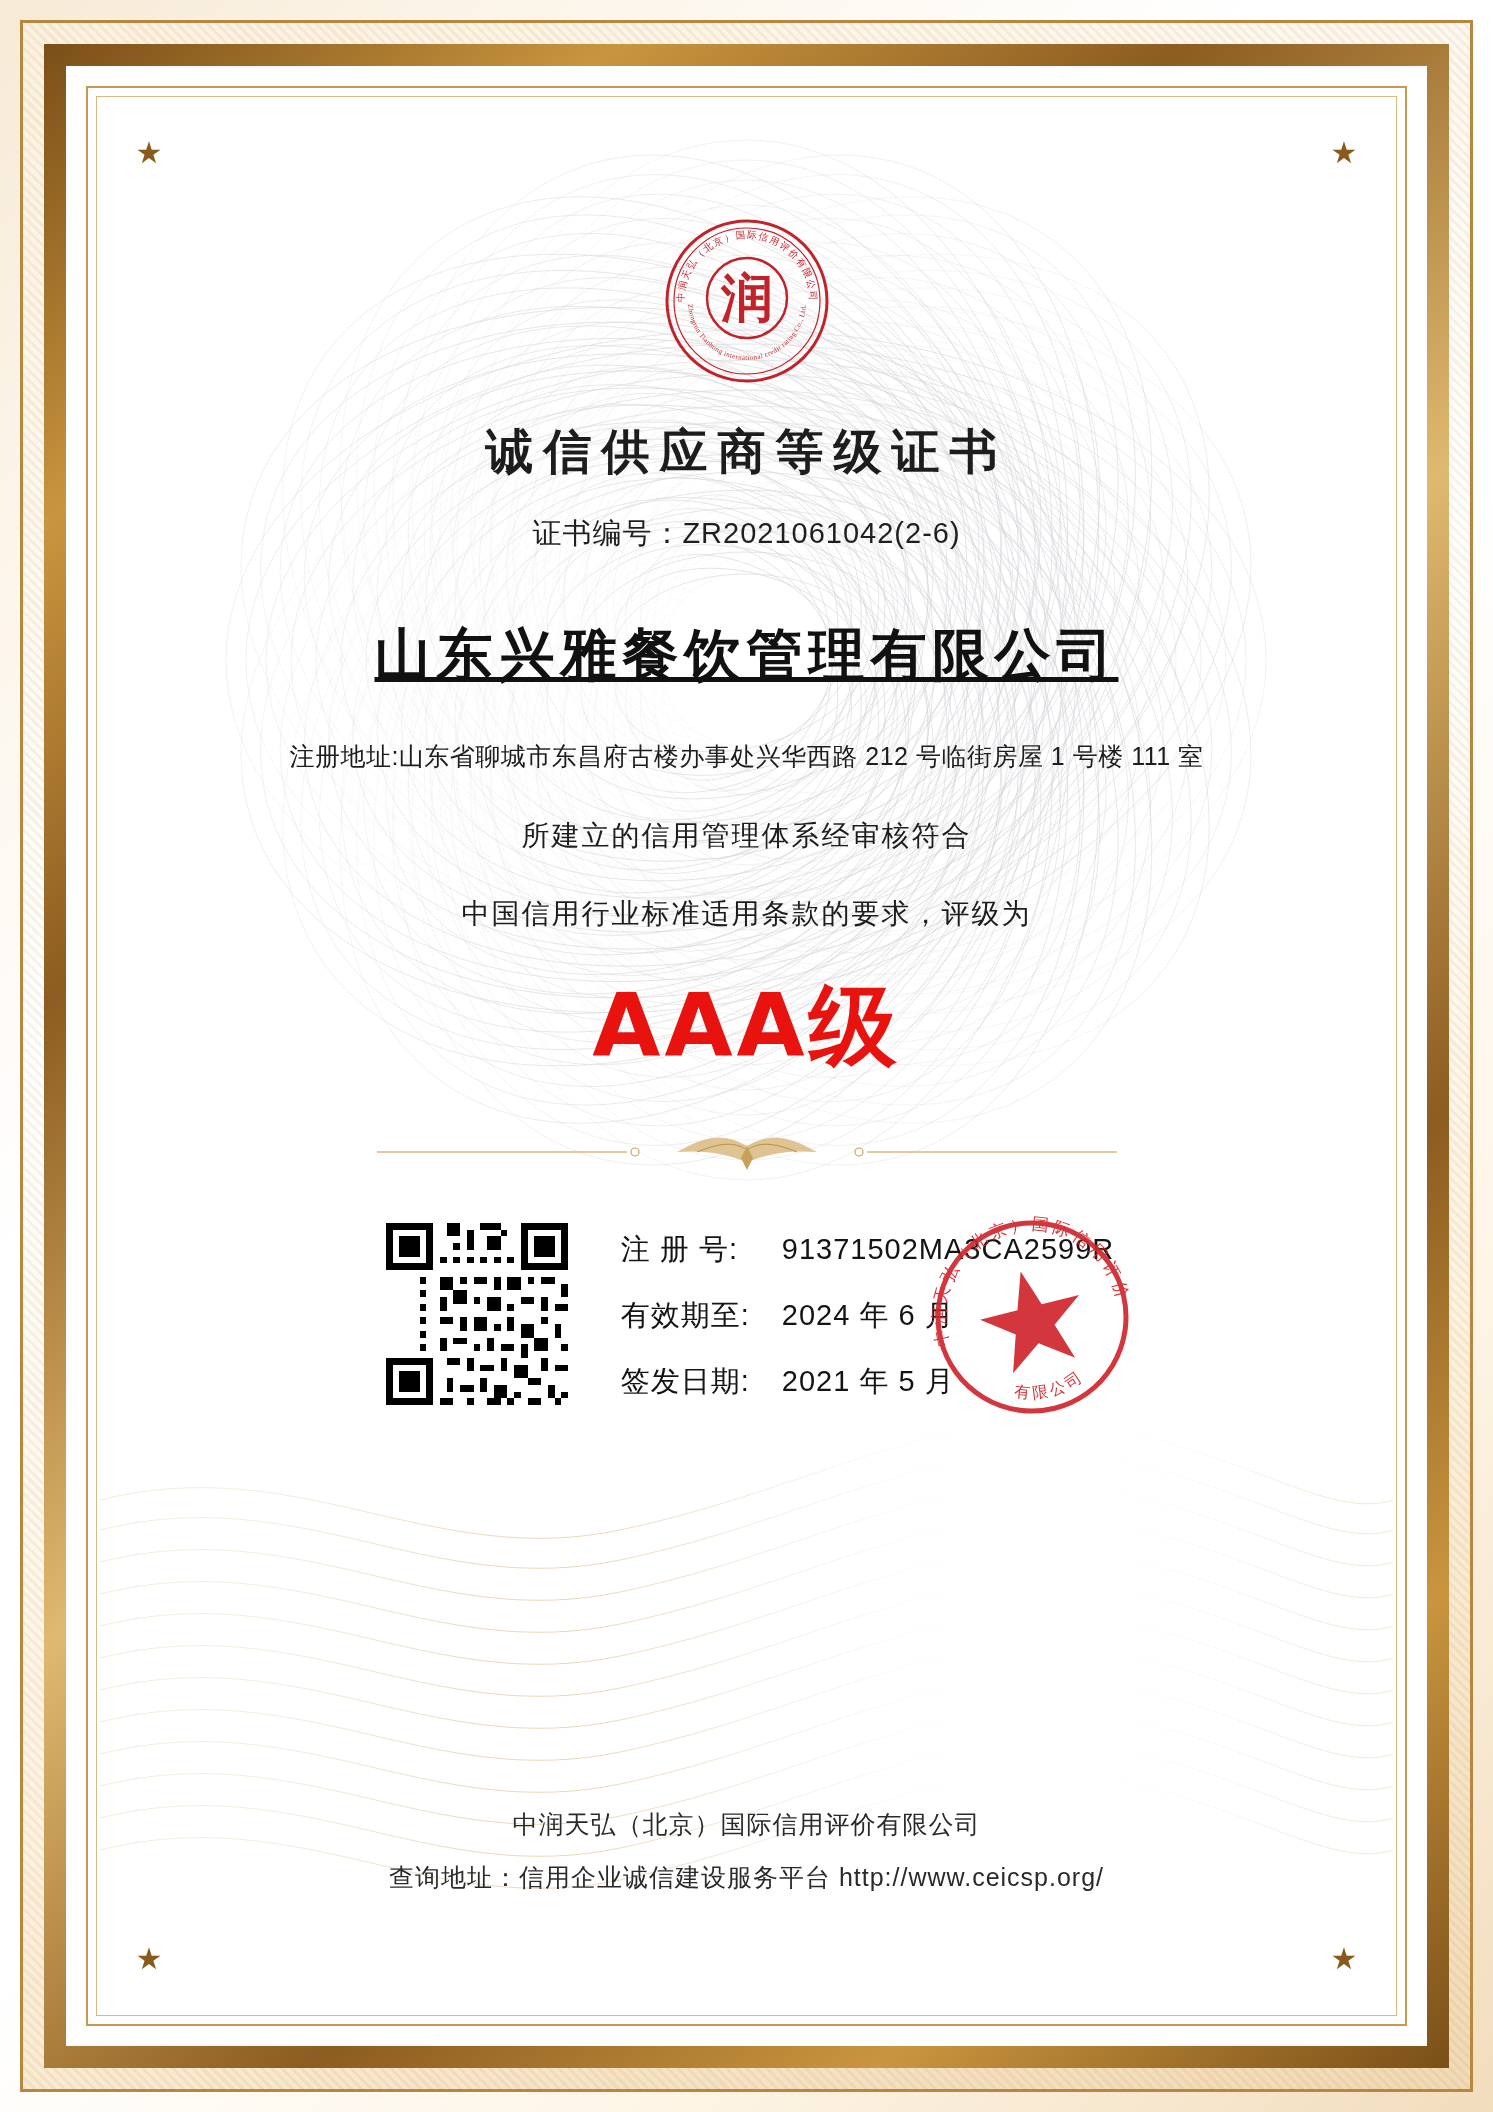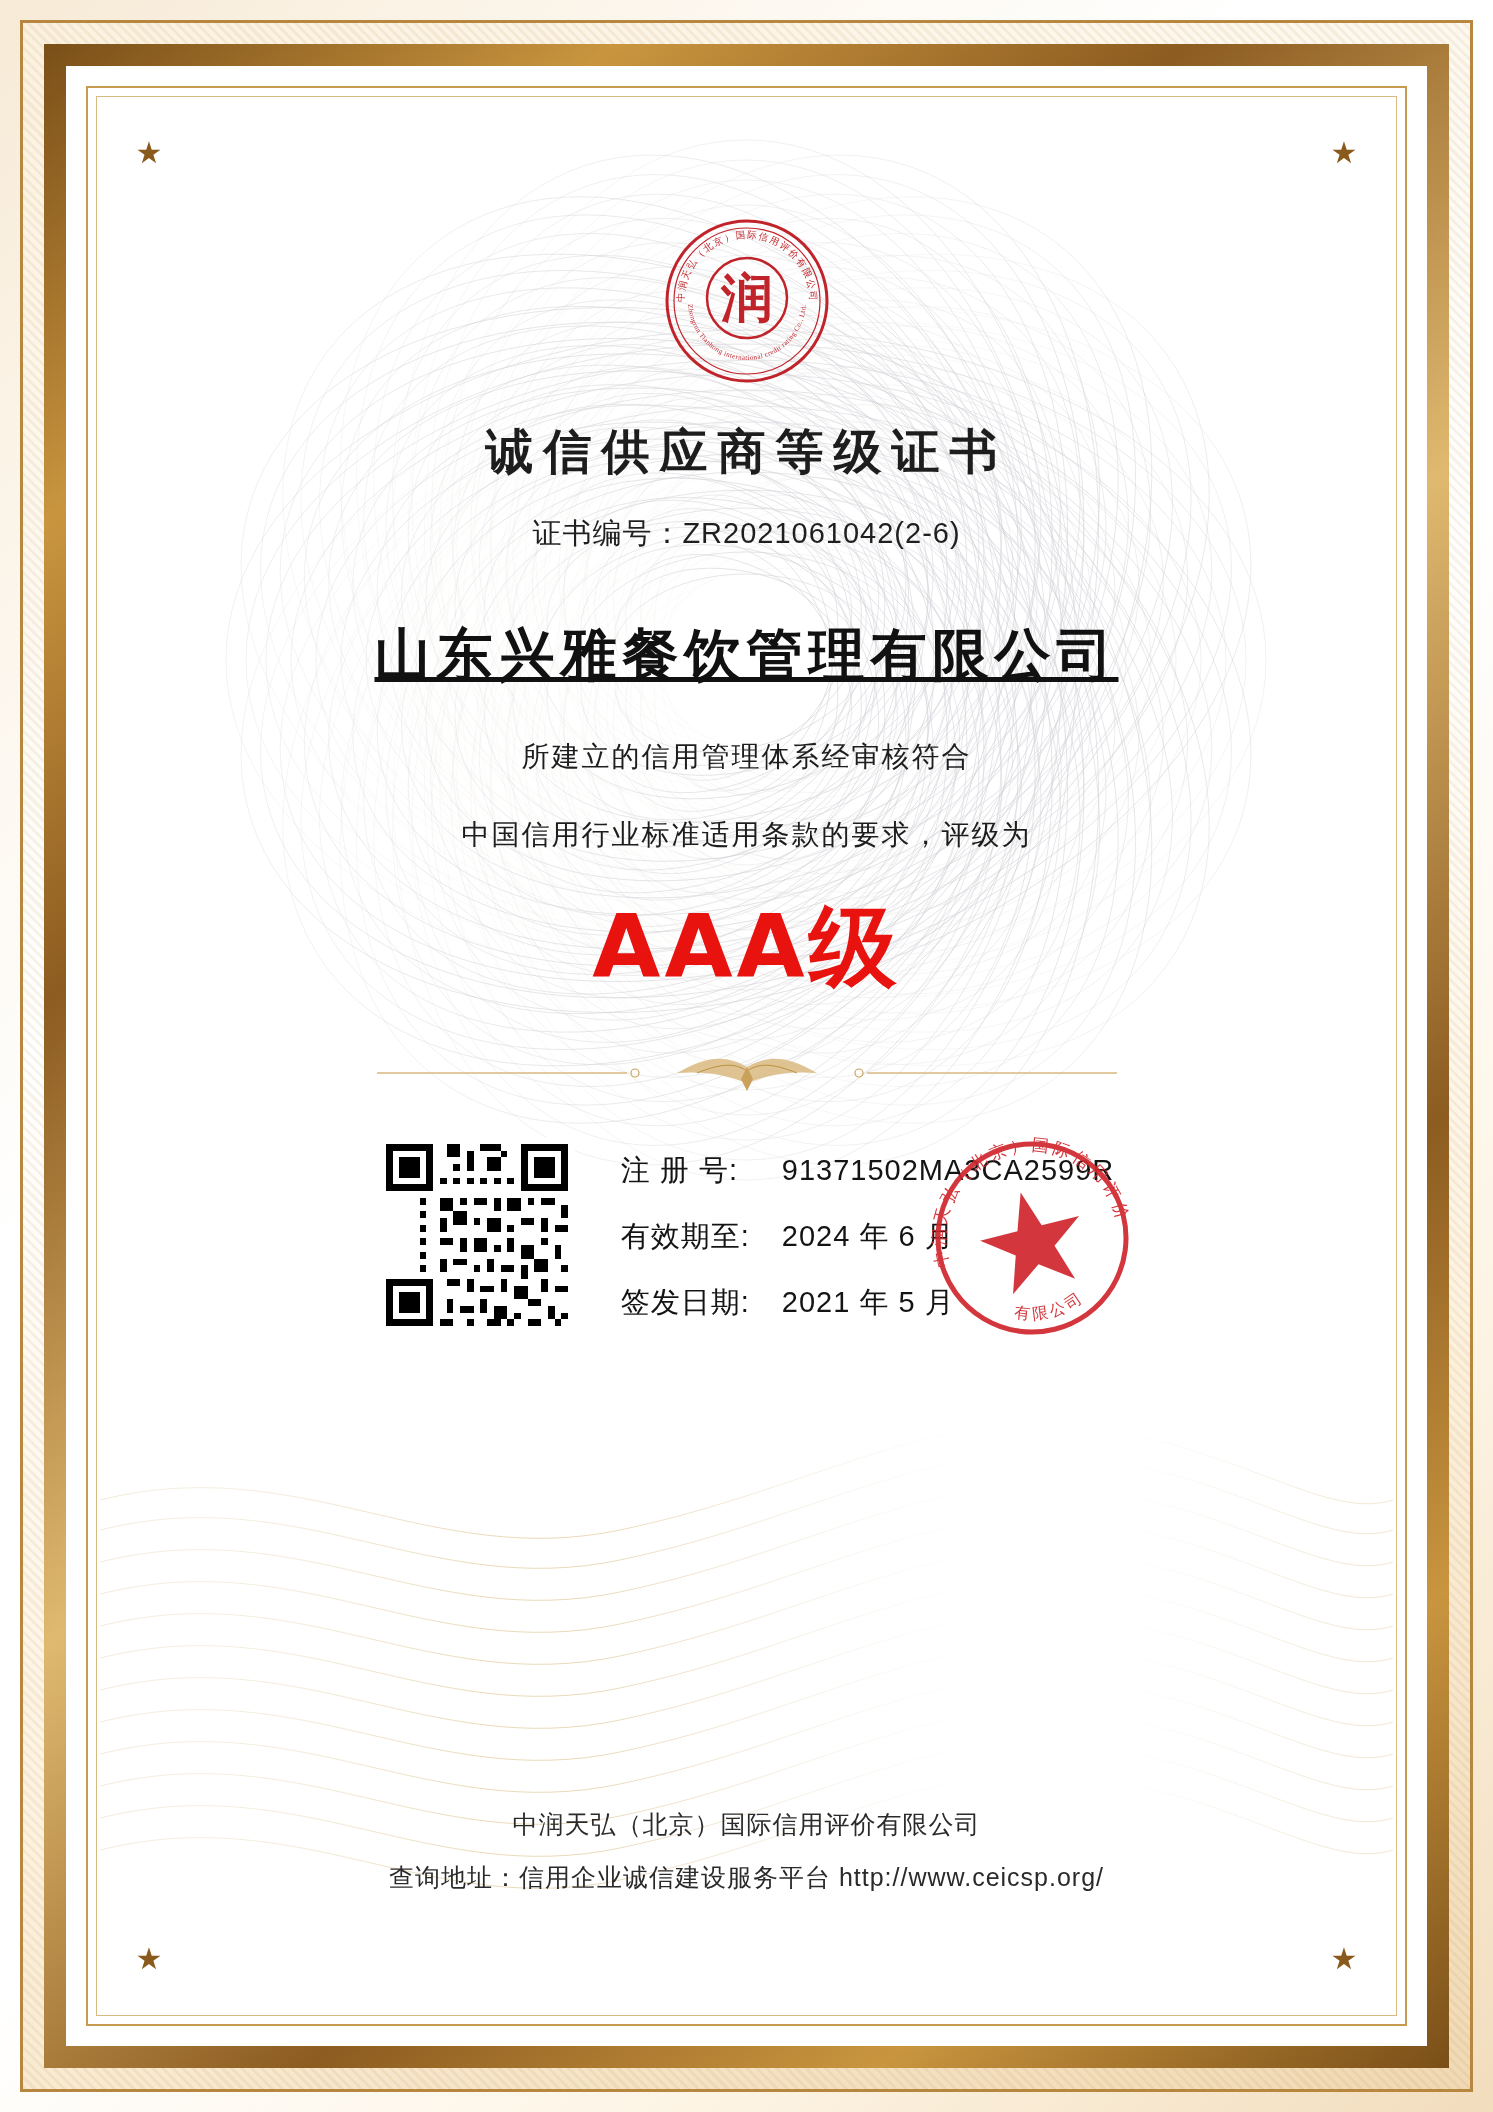--- a/index.html
+++ b/index.html
@@ -245,20 +245,21 @@
         <text x="83" y="98" text-anchor="middle" font-size="52" fill="#c0232a" font-family="'DejaVu Sans',sans-serif" font-weight="bold">润</text>
       </svg>
     </div>
 
     <div class="title">诚信供应商等级证书</div>
 
     <div class="cert-no">证书编号：ZR2021061042(2-6)</div>
 
     <div class="company">山东兴雅餐饮管理有限公司</div>
 
+    <div class="address">注册地址:山东省聊城市东昌府古楼办事处兴华西路 212 号临街房屋 1 号楼 111 室</div>
 
     <div class="line1">所建立的信用管理体系经审核符合</div>
     <div class="line2">中国信用行业标准适用条款的要求，评级为</div>
 
     <div class="grade">AAA级</div>
 
     <div class="divider">
       <svg width="740" height="48" viewBox="0 0 740 48" xmlns="http://www.w3.org/2000/svg">
         <line x1="0" y1="24" x2="250" y2="24" stroke="#d9b87f" stroke-width="1.4"></line>
         <line x1="490" y1="24" x2="740" y2="24" stroke="#d9b87f" stroke-width="1.4"></line>

